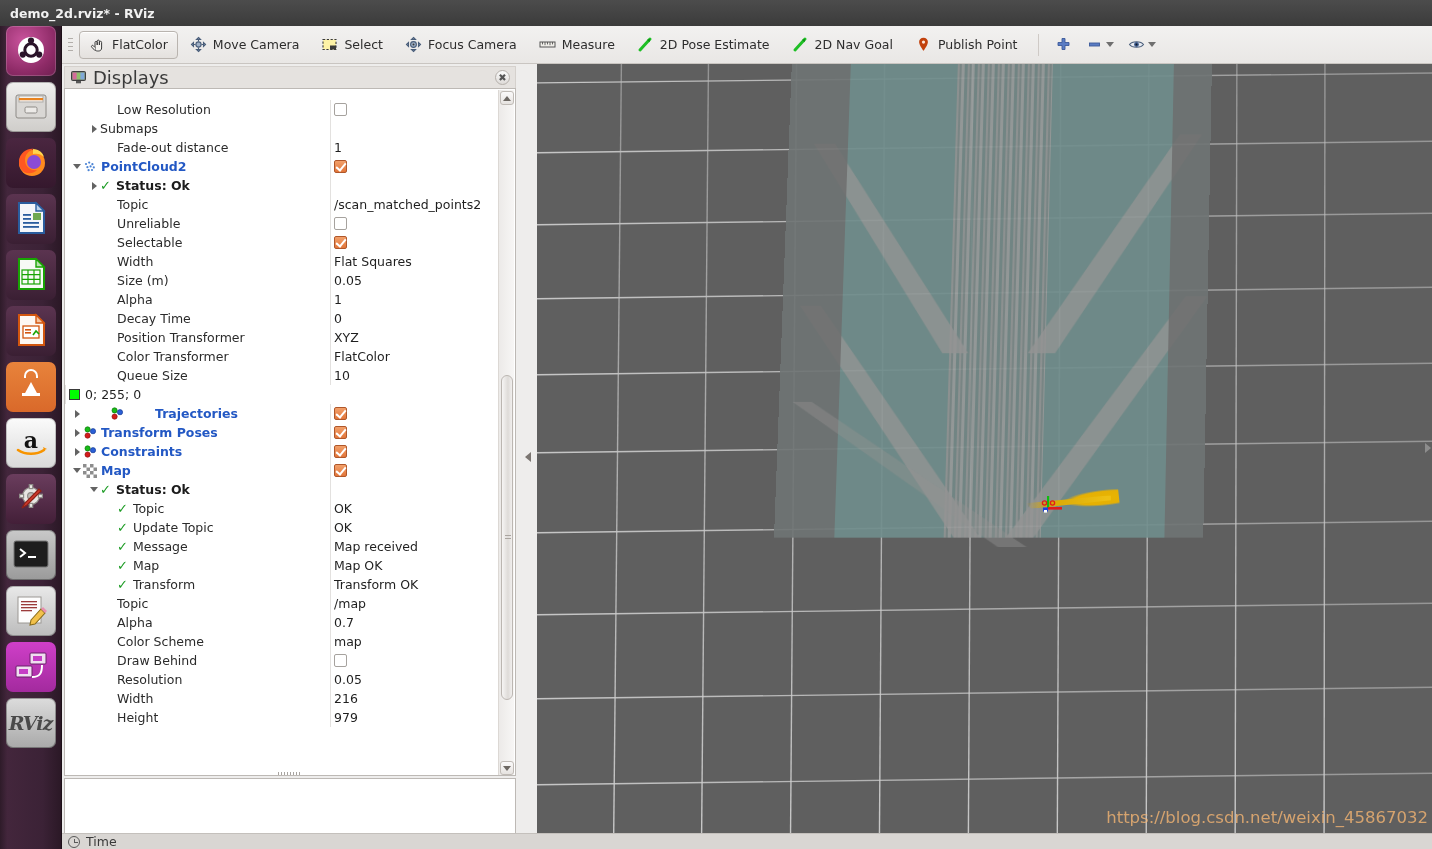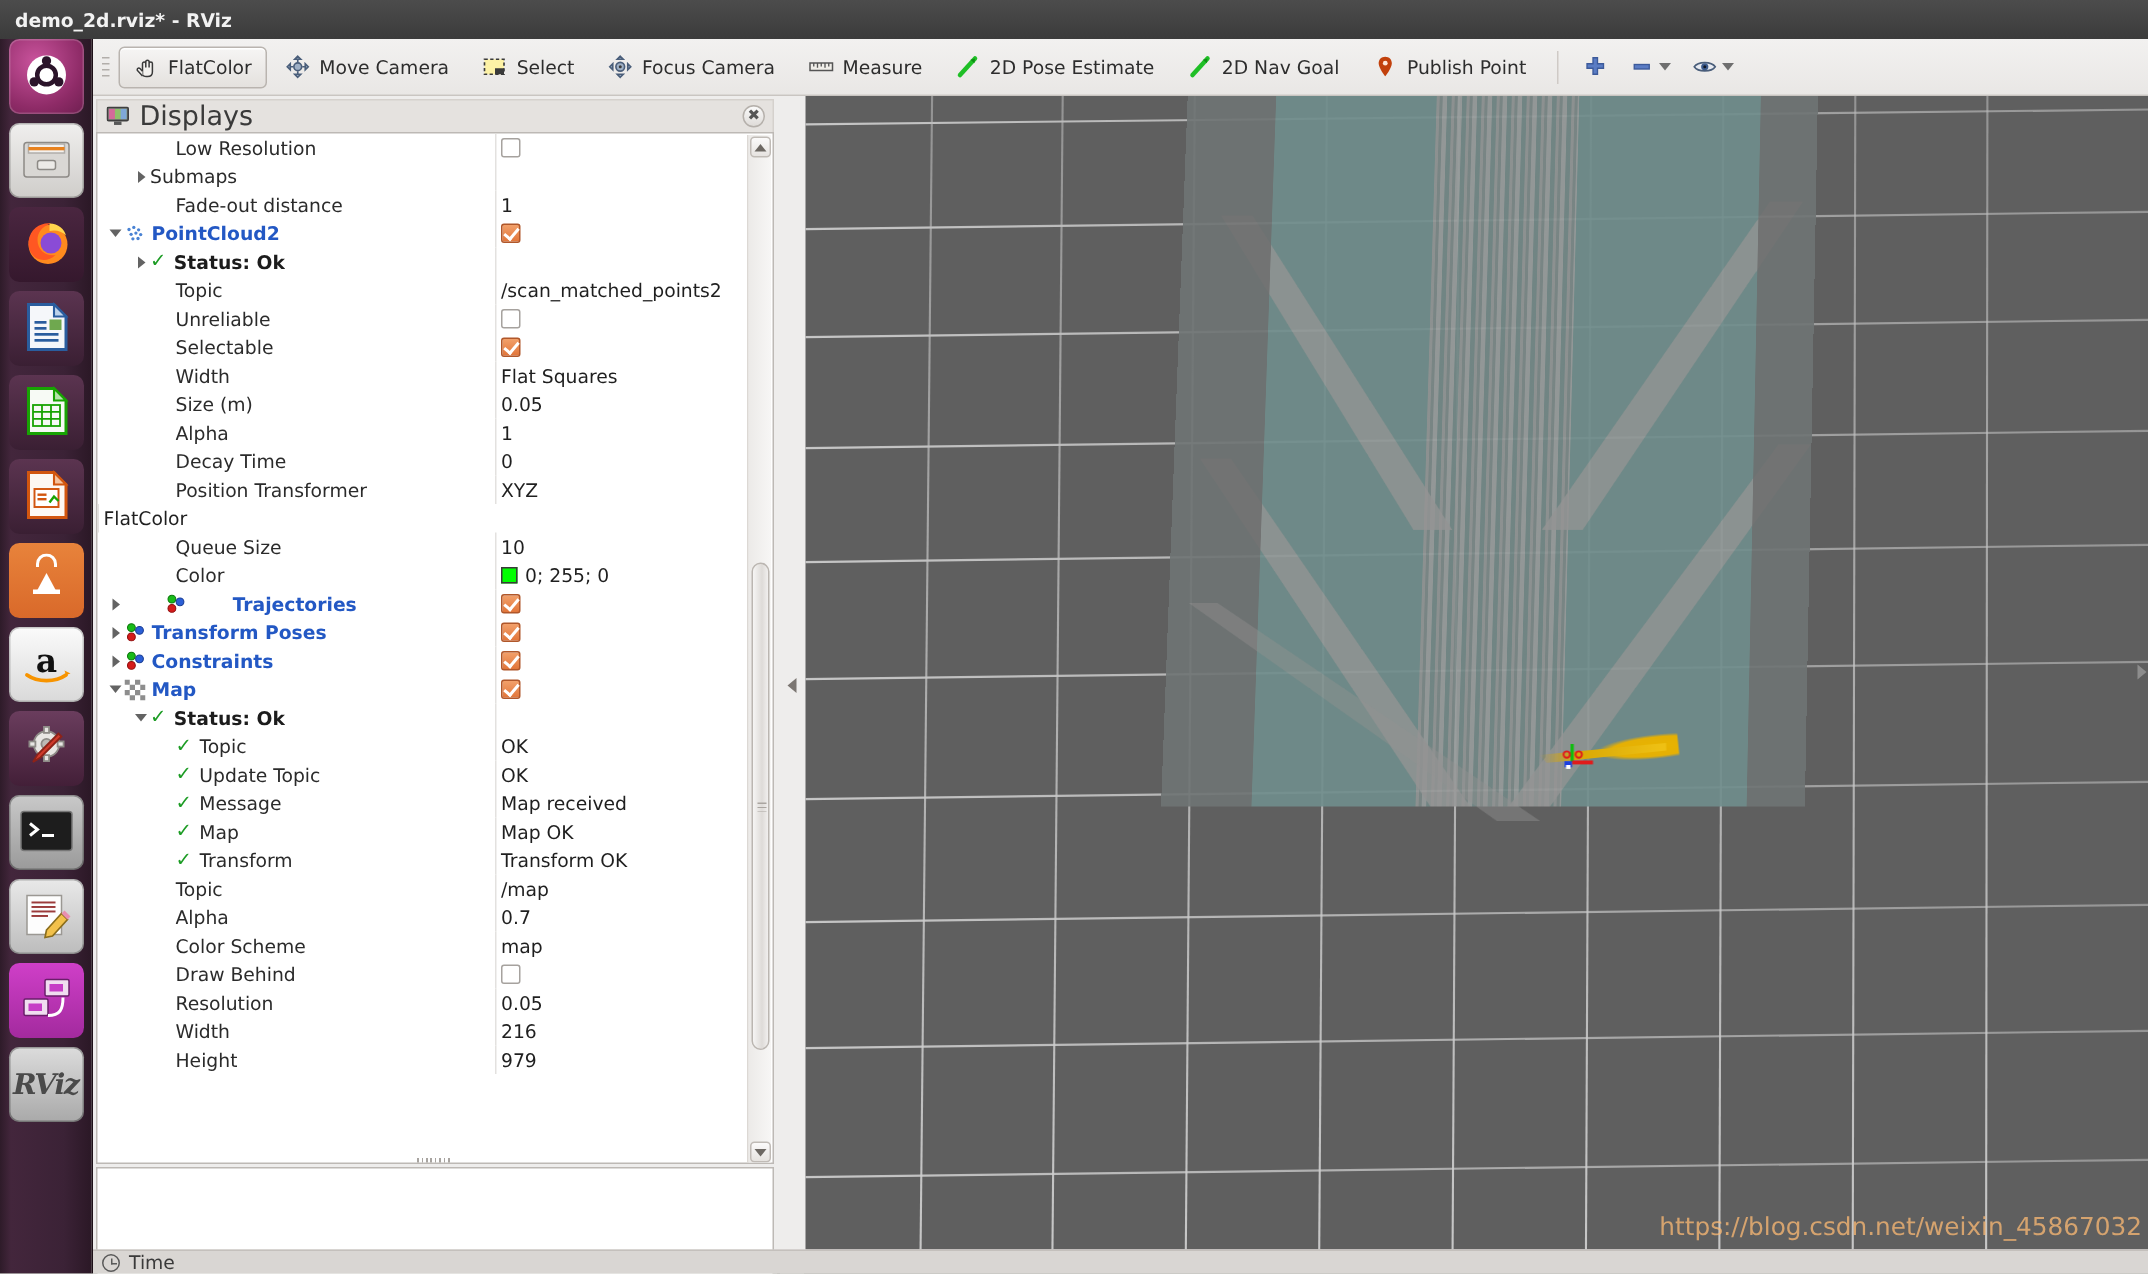--- a/index.html
+++ b/index.html
@@ -106,21 +106,21 @@
     background:linear-gradient(#fbfbfb,#dedbd8); border:1px solid #b5b0ab;
     display:flex; align-items:center; justify-content:center;
     font-size:10px; font-weight:bold; color:#555; line-height:1;
   }
   .mon-icon{ width:15px;height:13px;position:relative; }
 
   #tree-wrap{
     position:absolute; left:2px; top:24px; width:452px; height:688px;
     background:#ffffff; border:1px solid #bdb9b5; overflow:hidden;
   }
-  #tree{ position:absolute; left:0; top:0; width:434px; height:100%; }
+  #tree{ position:absolute; left:0; top:11px; width:434px; height:100%; }
   .trow{ display:flex; height:19px; align-items:center; font-size:12.5px; }
   .tname{ display:flex; align-items:center; width:265px; height:19px; padding-left:4px; overflow:hidden; }
   .tval{ flex:1; display:flex; align-items:center; height:19px; padding-left:3px;
     border-left:1px solid #e3e1df; color:#1f1f1f; white-space:nowrap; }
   .arrow{ width:12px; height:19px; display:flex; align-items:center; justify-content:center; flex:0 0 auto;}
   .arrow.closed::before{ content:""; border-left:5px solid #636363;
     border-top:4px solid transparent; border-bottom:4px solid transparent; }
   .arrow.open::before{ content:""; border-top:5px solid #636363;
     border-left:4px solid transparent; border-right:4px solid transparent; }
   .arrow.none::before{ content:""; }
@@ -673,38 +673,38 @@
             <div class="trow">
               <div class="tname" style="padding-left: 40px;">
                 <span class="arrow none"></span>
                 <span class="tlabel">Position Transformer</span>
               </div>
               <div class="tval">
                 <span>XYZ</span>
               </div>
             </div>
             <div class="trow">
+              <div class="tname" style="padding-left: 40px;">
+                <span class="arrow none"></span>
+                <span class="tlabel">Color Transformer</span>
+              </div>
               <div class="tval">
                 <span>FlatColor</span>
               </div>
             </div>
             <div class="trow">
               <div class="tname" style="padding-left: 40px;">
                 <span class="arrow none"></span>
                 <span class="tlabel">Queue Size</span>
               </div>
               <div class="tval">
                 <span>10</span>
               </div>
             </div>
             <div class="trow">
-              <div class="tname" style="padding-left: 40px;">
-                <span class="arrow none"></span>
-                <span class="tlabel">Color</span>
-              </div>
               <div class="tval">
                 <span class="swatch" style="background: rgb(0, 255, 0);"></span>
                 <span>0; 255; 0</span>
               </div>
             </div>
             <div class="trow">
               <div class="tname" style="padding-left: 6px; gap: 27px;">
                 <span class="arrow closed"></span>
                 <span class="ticon"><svg width="14" height="14" viewBox="0 0 14 14">
         <circle cx="4.6" cy="3.4" r="2.6" fill="#19bb19" stroke="#0d7a0d" stroke-width="0.7"></circle>

